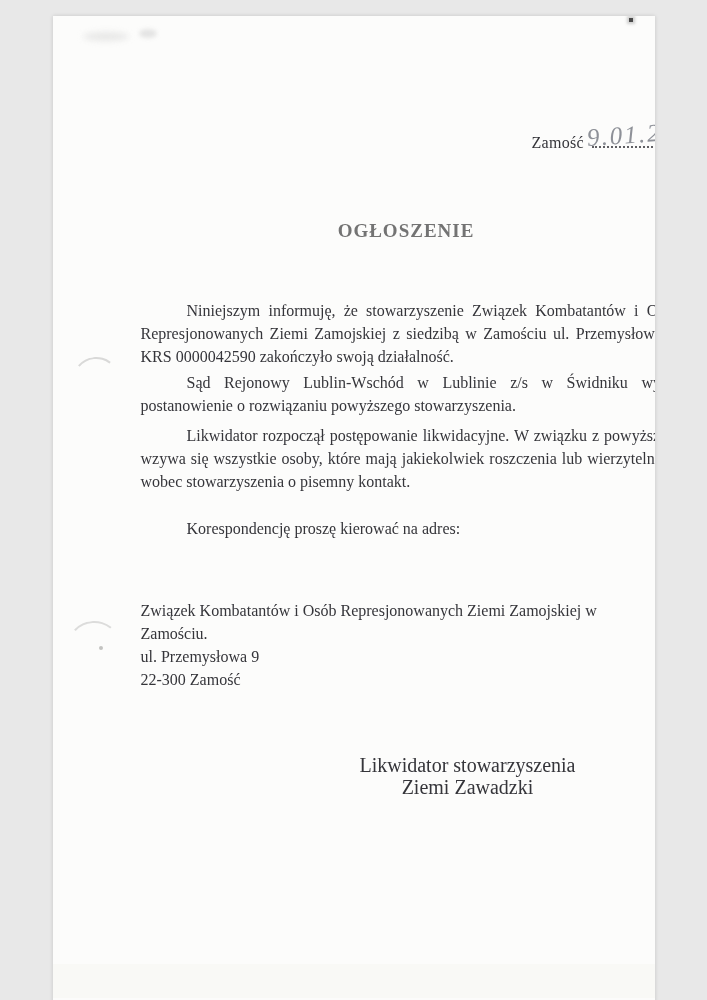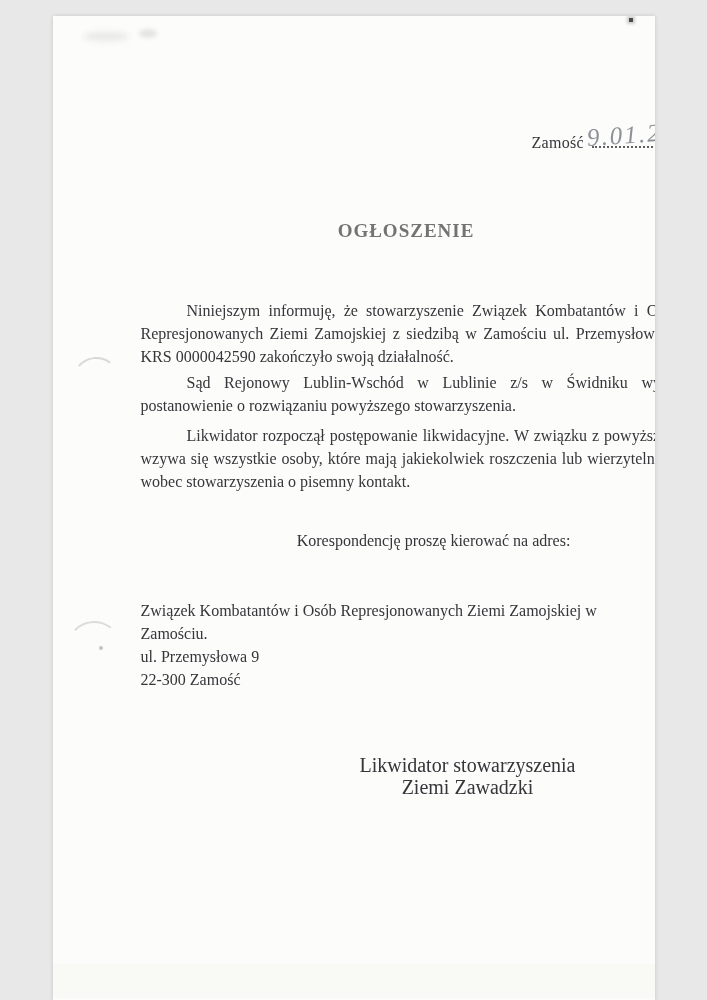--- a/index.html
+++ b/index.html
@@ -54,21 +54,21 @@
   
   .para {
     position:absolute; left:88px; width:540px; margin:0;
     font-size:16px; line-height:23px;
   }
   .justify { text-align:justify; }
   .indent  { text-indent:46px; }
   .p1 { top:283px; }
   .p2 { top:355px; }
   .p3 { top:408px; }
-  .p4 { top:513px;text-align:center; }
+  .p4 { top:501px; }
 
   
   .address { position:absolute; left:88px; top:583px; font-size:16px; line-height:23px; }
 
   
   .signature { position:absolute; right:79px; top:738px; text-align:center;
     font-size:20px; line-height:22px; }
 </style>
 </head>
 <body>

